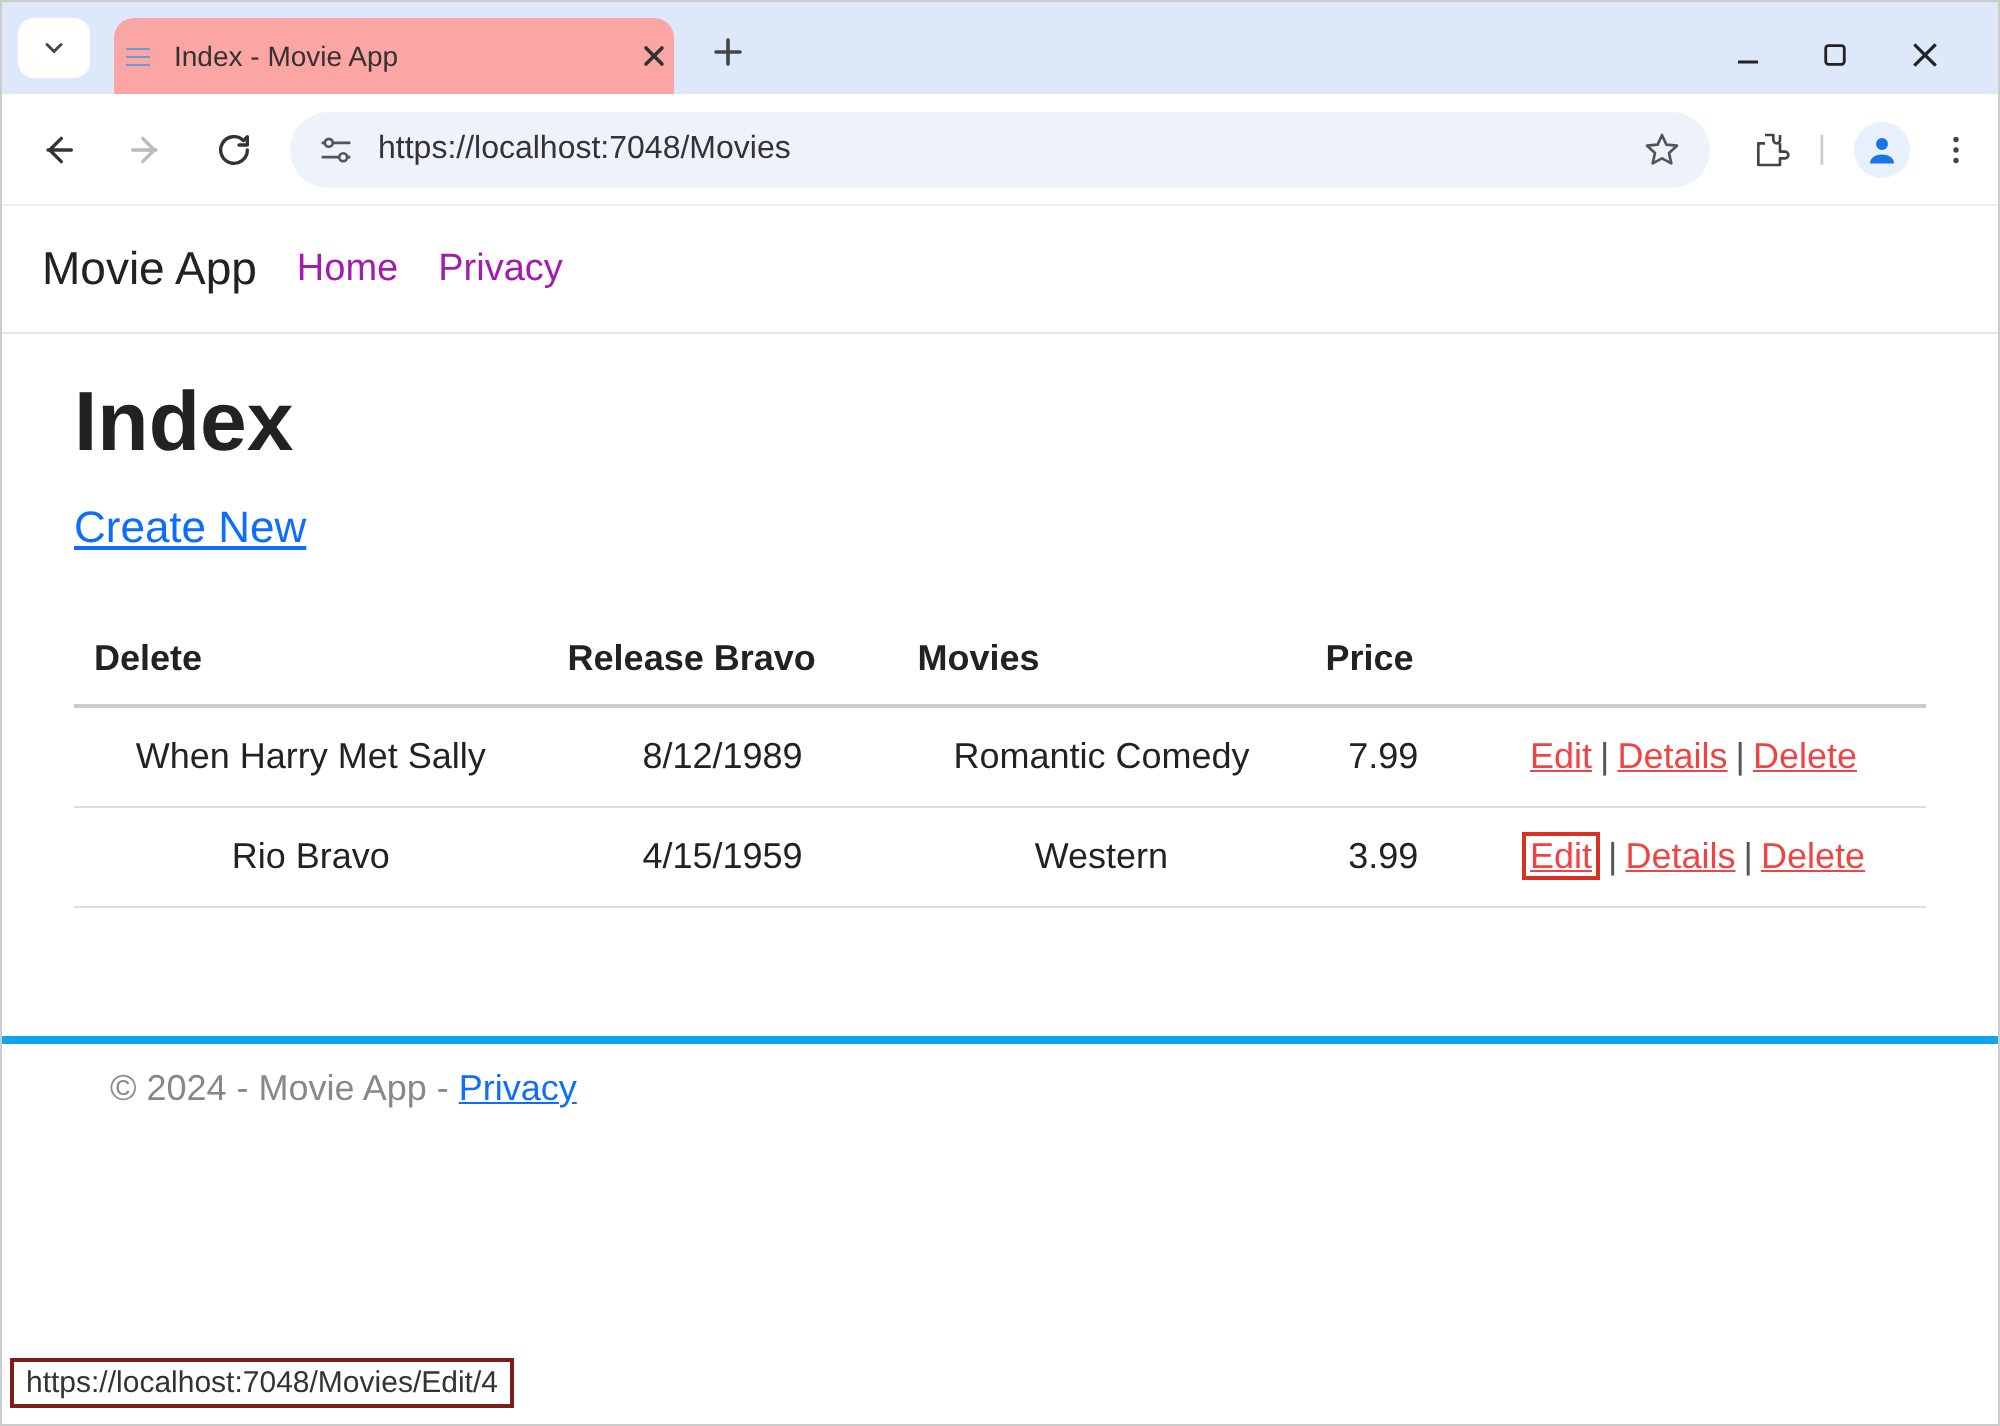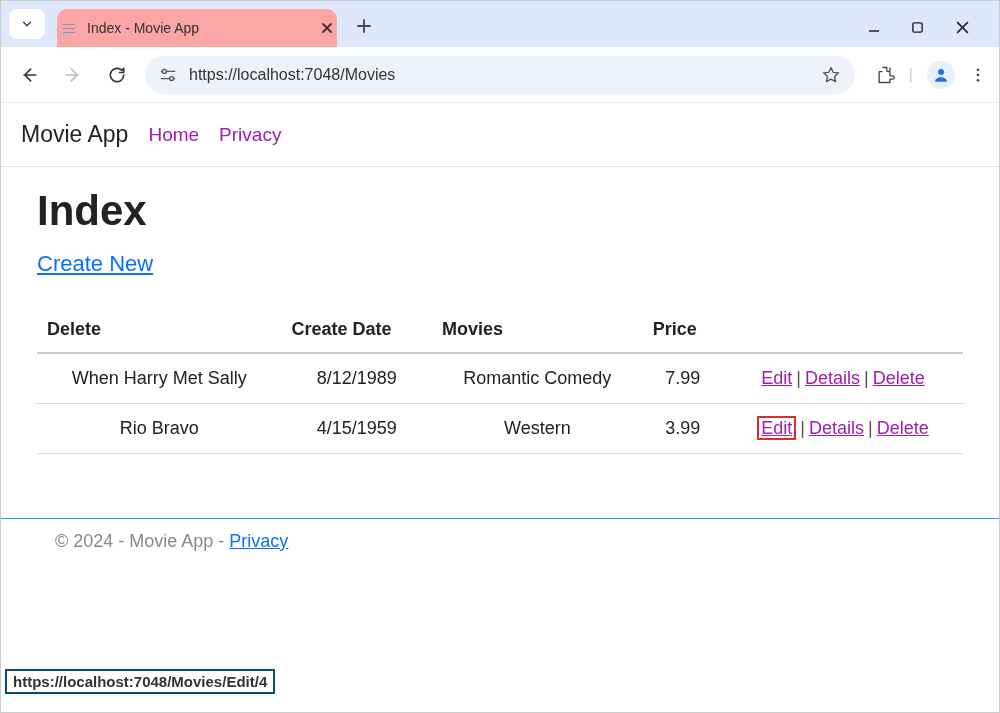--- a/index.html
+++ b/index.html
@@ -175,48 +175,47 @@
       border-bottom: 2px solid #ccc;
       color: #222;
     }
     tbody td {
       padding: 14px 10px;
       border-bottom: 1px solid #ddd;
       color: #222;
       text-align: center;
     }
     .row-actions a {
-      color: #a21caf;
+      color: #ef4444;
       text-decoration: underline;
     }
     .row-actions .sep { color: #555; margin: 0 4px; }
     .edit-highlighted {
       border: 2px solid #d93025;
       padding: 0 2px;
     }
 
     .footer {
       padding: 12px 54px 0;
-      border-top: 1px solid #0ea5e9;
+      border-top: 4px solid #0ea5e9;
       margin-top: 44px;
       color: #888;
       font-size: 18px;
     }
     .footer a { color: #0d6efd; text-decoration: underline; }
 
     .status-bar {
       position: absolute;
-      bottom: 18px;
+      bottom: 8px;
       left: 4px;
       background: #fff;
-      border: 2px solid #0c4a6e;
+      border: 2px solid #7f1d1d;
       padding: 2px 6px;
       font-size: 15px;
       color: #333;
-      font-weight: bold;
     }
 
     svg { display: block; }
   </style>
 </head>
 <body>
 
 <div class="title-bar">
   <div class="tab-dropdown">
     <svg width="14" height="14" viewBox="0 0 24 24">
@@ -323,21 +322,21 @@
   </div>
 
   <div class="container">
     <h1 class="page-title">Index</h1>
     <a href="#" class="create-link">Create New</a>
 
     <table>
       <thead>
         <tr>
           <th>Delete</th>
-          <th>Create Date</th>
+          <th>Release Bravo</th>
           <th>Movies</th>
           <th>Price</th>
           <th></th>
         </tr>
       </thead>
       <tbody id="movies-body">
           <tr>
             <td>When Harry Met Sally</td>
             <td>8/12/1989</td>
             <td>Romantic Comedy</td>

